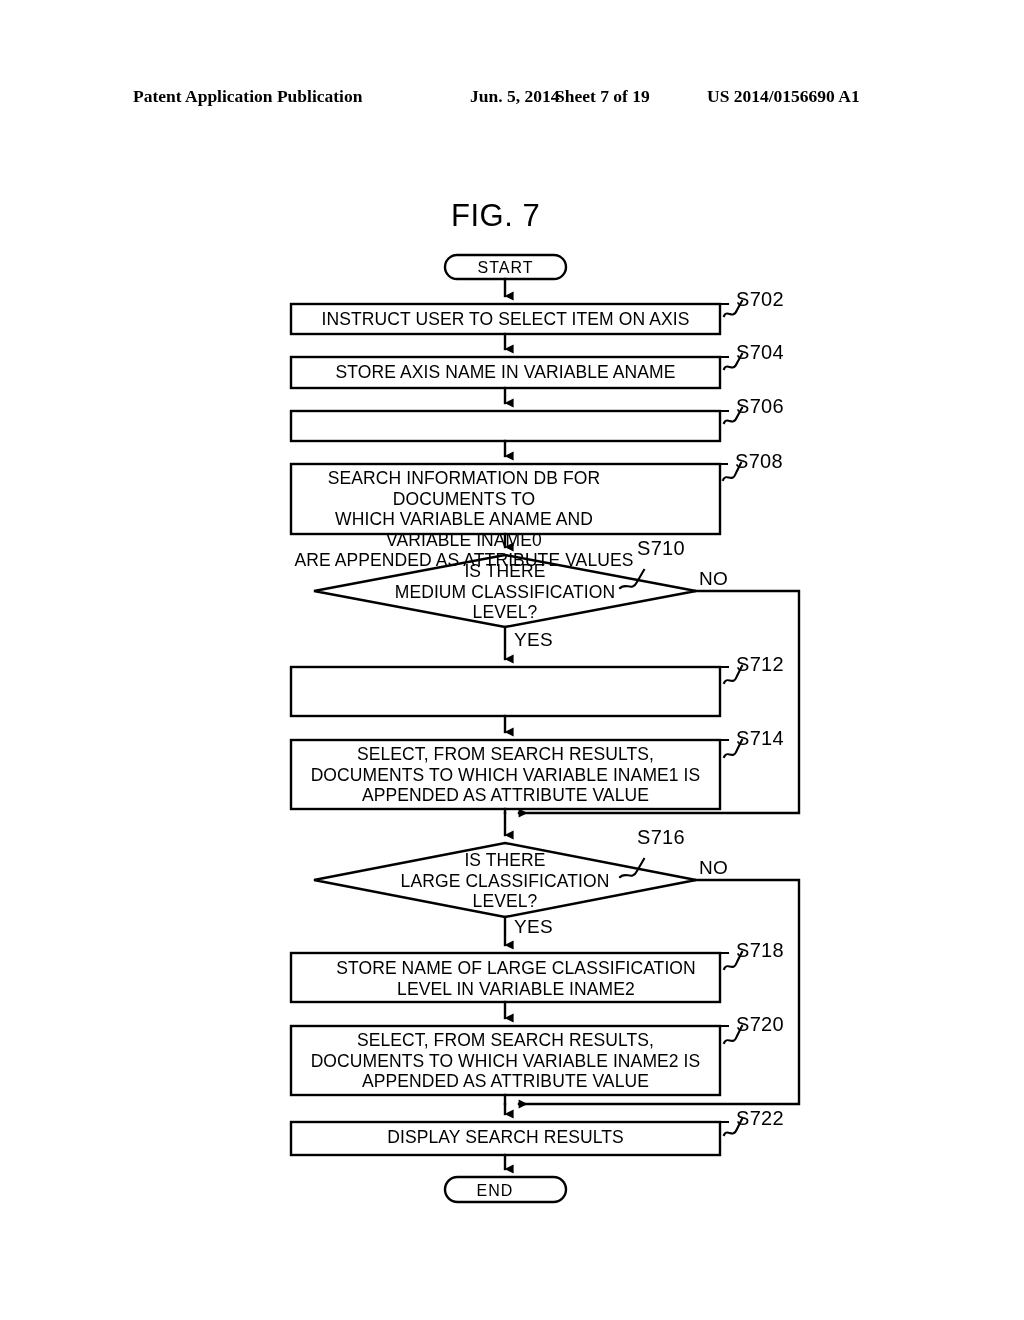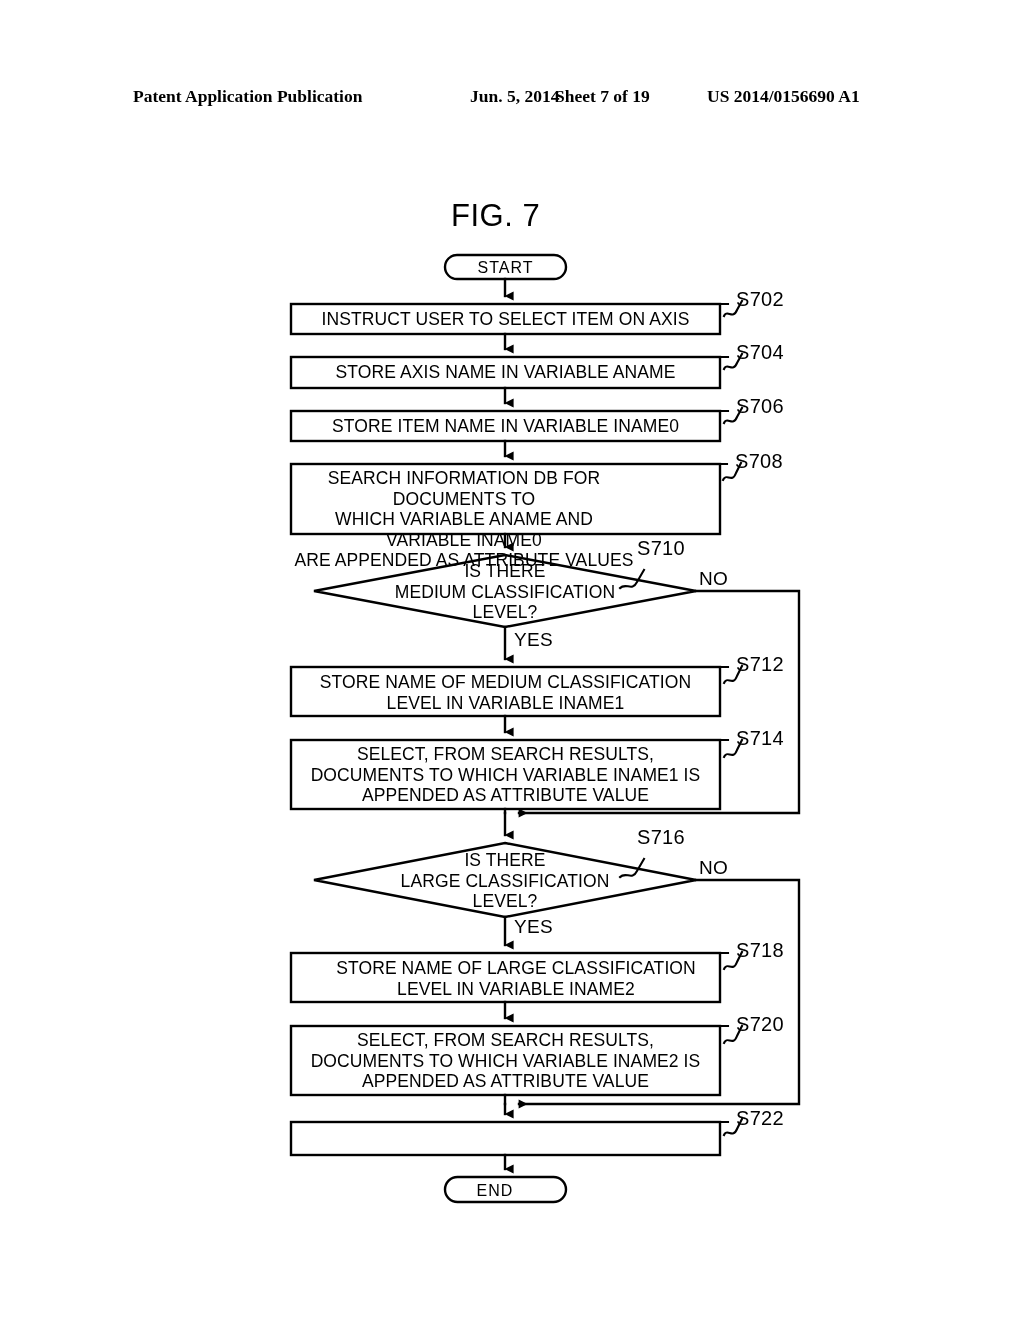--- a/index.html
+++ b/index.html
@@ -173,34 +173,32 @@
         <path d="M684,1122 L692,1122 M688,1135 C691,1128 697,1139 701,1129 L706,1119"></path>
       </g>
     </g>
   </svg>
 
   <div class="node-text term-text" style="left:409px; top:258px; width:121px;">START</div>
   <div class="node-text term-text" style="left:409px; top:1181px; width:100px;">END</div>
 
   <div class="node-text" style="left:255px; top:362px; width:429px;">STORE AXIS NAME IN VARIABLE ANAME</div>
   <div class="node-text" style="left:255px; top:309px; width:429px;">INSTRUCT USER TO SELECT ITEM ON AXIS</div>
-  <div class="node-text" style="left:255px; top:416px; width:429px;">STORE ITEM NAME IN VARIABLE INAME0</div>
   <div class="node-text" style="left:255px; top:468px; width:346px;">SEARCH INFORMATION DB FOR DOCUMENTS TO
 WHICH VARIABLE ANAME AND VARIABLE INAME0
 ARE APPENDED AS ATTRIBUTE VALUES</div>
-  <div class="node-text" style="left:255px; top:672px; width:429px;">STORE NAME OF MEDIUM CLASSIFICATION
-LEVEL IN VARIABLE INAME1</div>
   <div class="node-text" style="left:255px; top:744px; width:429px;">SELECT, FROM SEARCH RESULTS,
 DOCUMENTS TO WHICH VARIABLE INAME1 IS
 APPENDED AS ATTRIBUTE VALUE</div>
   <div class="node-text" style="left:255px; top:958px; width:450px;">STORE NAME OF LARGE CLASSIFICATION
 LEVEL IN VARIABLE INAME2</div>
   <div class="node-text" style="left:255px; top:1030px; width:429px;">SELECT, FROM SEARCH RESULTS,
 DOCUMENTS TO WHICH VARIABLE INAME2 IS
 APPENDED AS ATTRIBUTE VALUE</div>
+  <div class="node-text" style="left:255px; top:1127px; width:429px;">DISPLAY SEARCH RESULTS</div>
 
   <div class="node-text" style="left:309px; top:561px; width:320px;">IS THERE
 MEDIUM CLASSIFICATION
 LEVEL?</div>
   <div class="node-text" style="left:309px; top:850px; width:320px;">IS THERE
 LARGE CLASSIFICATION
 LEVEL?</div>
 
   <div class="step-label" style="left:700px; top:288px;">S702</div>
   <div class="step-label" style="left:700px; top:341px;">S704</div>

